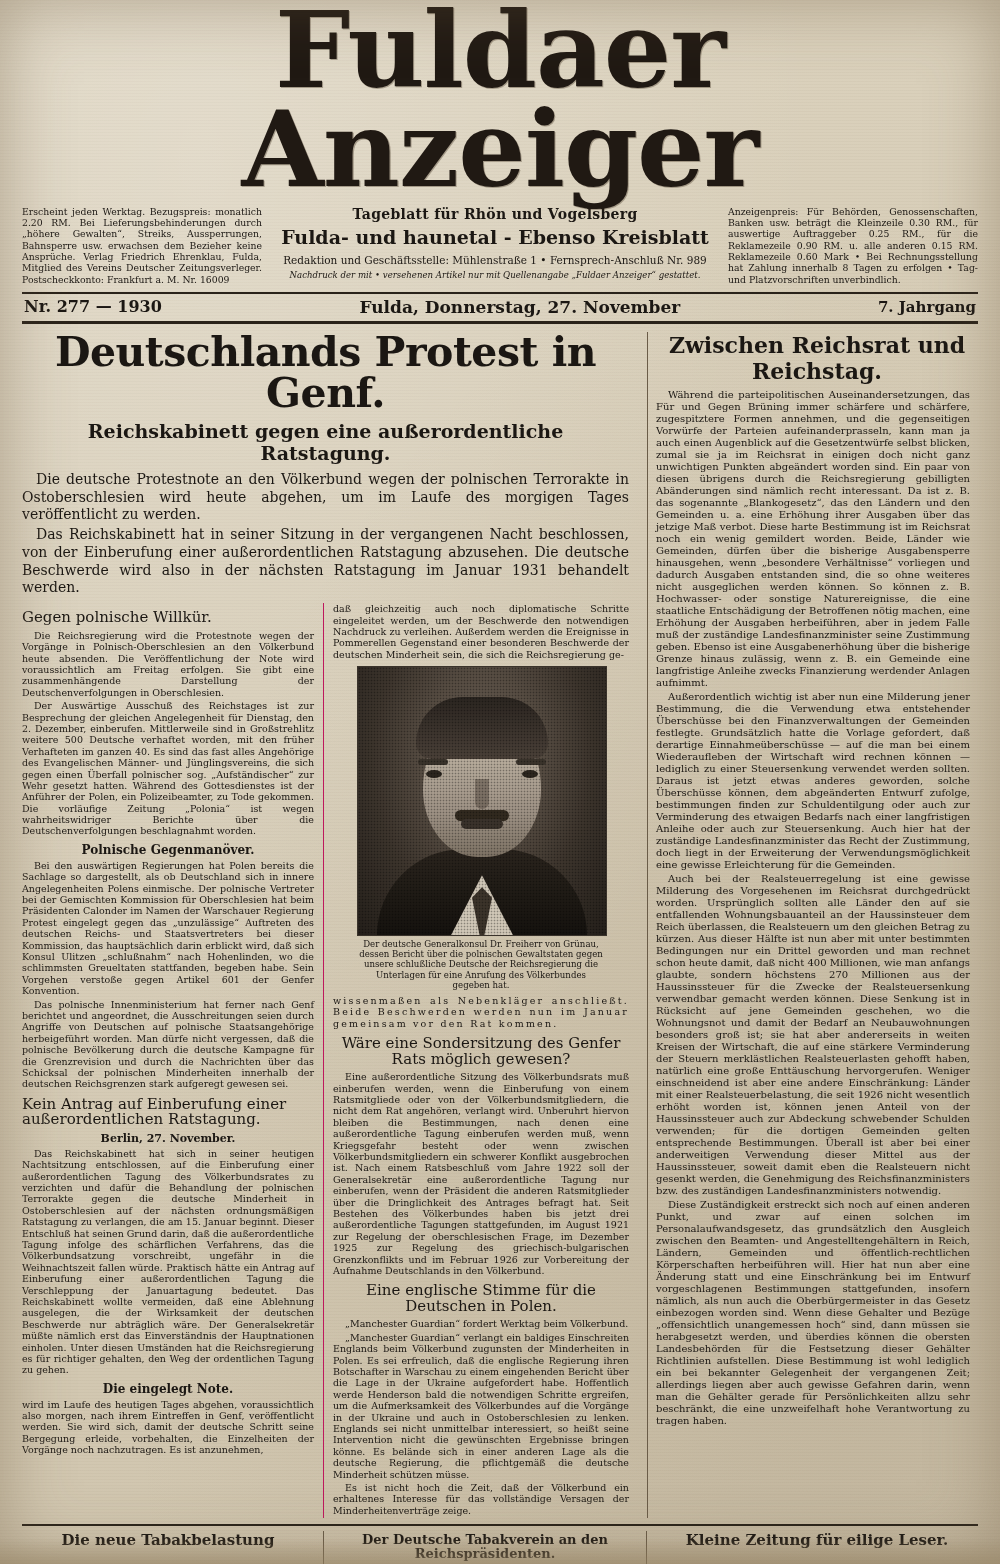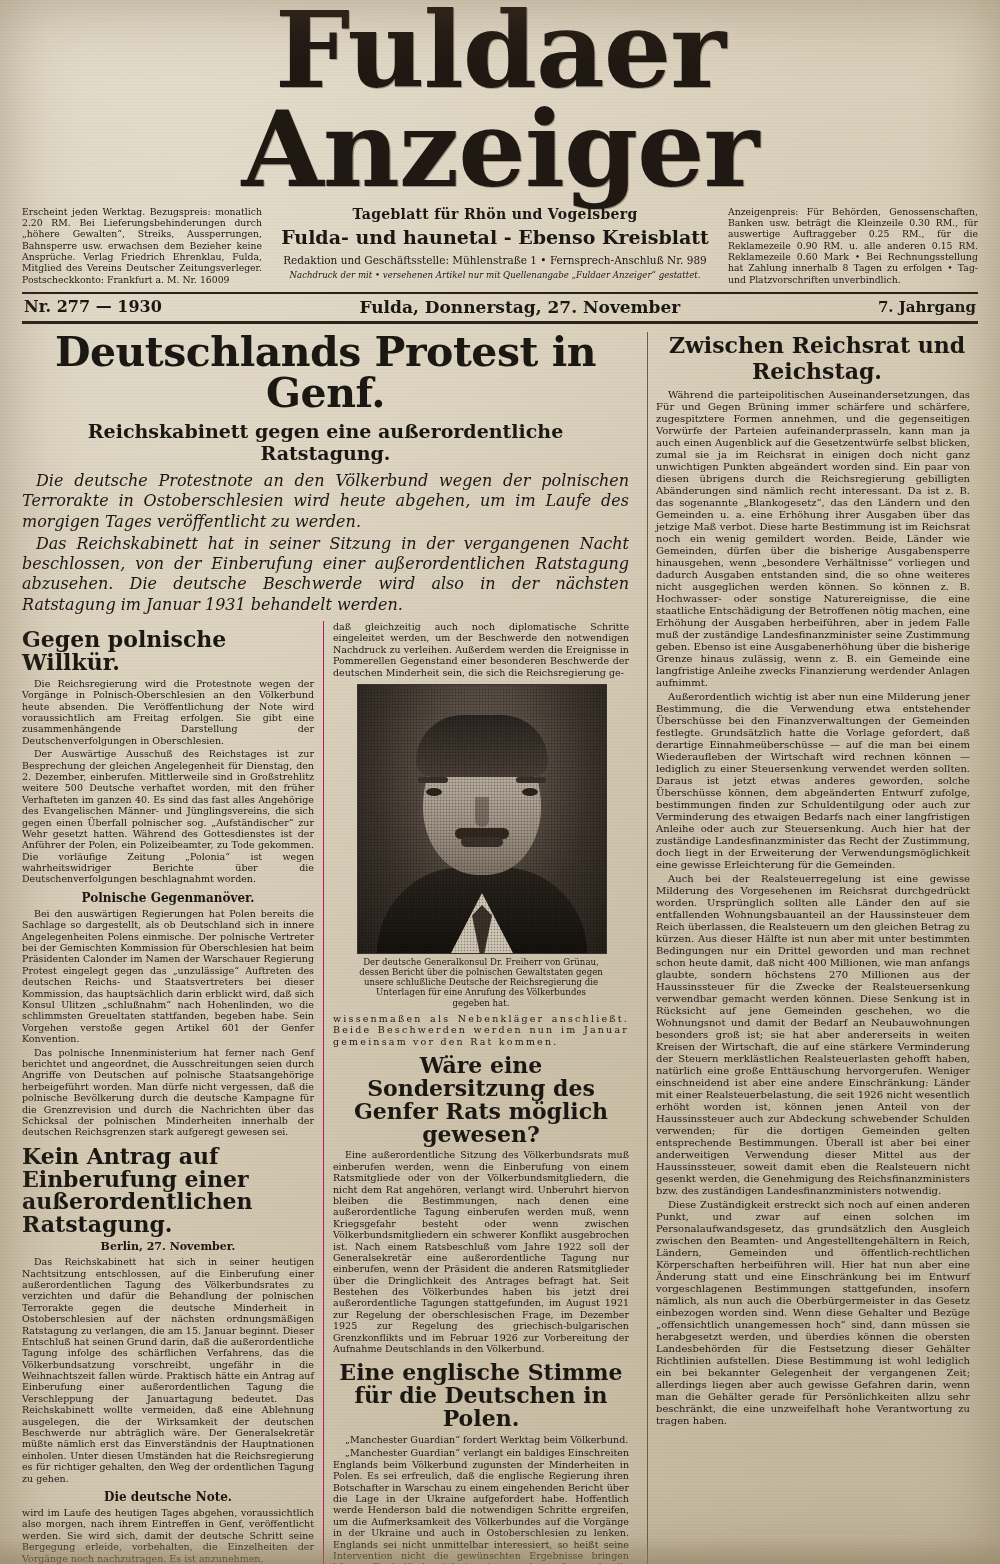--- a/index.html
+++ b/index.html
@@ -70,29 +70,29 @@
   .vrule{width:1px;background:#6a5c48;margin:0 8px;}
   .col-right{width:322px;}
 
   h1.lead{
     font-size:41px;font-weight:bold;text-align:center;line-height:1.0;
     margin:0 0 6px 0;letter-spacing:-0.5px;
   }
   h2.sublead{
     font-size:19px;font-weight:bold;text-align:center;margin:0 0 7px 0;
   }
-  .lead-intro{font-size:16px;line-height:1.27;text-align:justify;font-style:italic;}
+  .lead-intro{font-size:14px;line-height:1.27;text-align:justify;}
   .lead-intro p{margin:0 0 2px 0;text-indent:14px;}
 
   .two-col{display:flex;margin-top:6px;}
   .c1{width:292px;padding-right:9px;}
   .c2{flex:1;padding-left:9px;border-left:1px solid #be185d;}
 
   h3.sec{
-    font-size:22px;font-weight:bold;line-height:1.04;margin:7px 0 4px 0;
+    font-size:15px;font-weight:normal;line-height:1.04;margin:7px 0 4px 0;
   }
   h3.sec.center{text-align:center;}
   h4.subsec{font-size:12px;font-weight:bold;text-align:center;margin:6px 0 3px 0;}
   .dateline{font-size:11px;font-weight:bold;text-align:center;margin:3px 0 3px 0;}
   p.txt{font-size:9.5px;line-height:1.2;text-align:justify;margin:0 0 2px 0;text-indent:12px;}
   p.txt.ni{text-indent:0;}
   .spaced{letter-spacing:2.2px;}
 
   
   .portrait-box{margin:6px auto 2px auto;width:248px;}
@@ -211,21 +211,21 @@
           <h3 class="sec">Gegen polnische Willkür.</h3>
           <p class="txt">Die Reichsregierung wird die Protestnote wegen der Vorgänge in Polnisch-Oberschlesien an den Völkerbund heute absenden. Die Veröffentlichung der Note wird voraussichtlich am Freitag erfolgen. Sie gibt eine zusammenhängende Darstellung der Deutschenverfolgungen in Oberschlesien.</p>
           <p class="txt">Der Auswärtige Ausschuß des Reichstages ist zur Besprechung der gleichen Angelegenheit für Dienstag, den 2. Dezember, einberufen. Mittlerweile sind in Großstrehlitz weitere 500 Deutsche verhaftet worden, mit den früher Verhafteten im ganzen 40. Es sind das fast alles Angehörige des Evangelischen Männer- und Jünglingsvereins, die sich gegen einen Überfall polnischer sog. „Aufständischer“ zur Wehr gesetzt hatten. Während des Gottesdienstes ist der Anführer der Polen, ein Polizeibeamter, zu Tode gekommen. Die vorläufige Zeitung „Polonia“ ist wegen wahrheitswidriger Berichte über die Deutschenverfolgungen beschlagnahmt worden.</p>
           <h4 class="subsec">Polnische Gegenmanöver.</h4>
           <p class="txt">Bei den auswärtigen Regierungen hat Polen bereits die Sachlage so dargestellt, als ob Deutschland sich in innere Angelegenheiten Polens einmische. Der polnische Vertreter bei der Gemischten Kommission für Oberschlesien hat beim Präsidenten Calonder im Namen der Warschauer Regierung Protest eingelegt gegen das „unzulässige“ Auftreten des deutschen Reichs- und Staatsvertreters bei dieser Kommission, das hauptsächlich darin erblickt wird, daß sich Konsul Ulitzen „schlußnahm“ nach Hohenlinden, wo die schlimmsten Greueltaten stattfanden, begeben habe. Sein Vorgehen verstoße gegen Artikel 601 der Genfer Konvention.</p>
           <p class="txt">Das polnische Innenministerium hat ferner nach Genf berichtet und angeordnet, die Ausschreitungen seien durch Angriffe von Deutschen auf polnische Staatsangehörige herbeigeführt worden. Man dürfe nicht vergessen, daß die polnische Bevölkerung durch die deutsche Kampagne für die Grenzrevision und durch die Nachrichten über das Schicksal der polnischen Minderheiten innerhalb der deutschen Reichsgrenzen stark aufgeregt gewesen sei.</p>
 
           <h3 class="sec">Kein Antrag auf Einberufung einer außerordentlichen Ratstagung.</h3>
           <div class="dateline">Berlin, 27. November.</div>
           <p class="txt">Das Reichskabinett hat sich in seiner heutigen Nachtsitzung entschlossen, auf die Einberufung einer außerordentlichen Tagung des Völkerbundsrates zu verzichten und dafür die Behandlung der polnischen Terrorakte gegen die deutsche Minderheit in Ostoberschlesien auf der nächsten ordnungsmäßigen Ratstagung zu verlangen, die am 15. Januar beginnt. Dieser Entschluß hat seinen Grund darin, daß die außerordentliche Tagung infolge des schärflichen Verfahrens, das die Völkerbundsatzung vorschreibt, ungefähr in die Weihnachtszeit fallen würde. Praktisch hätte ein Antrag auf Einberufung einer außerordentlichen Tagung die Verschleppung der Januartagung bedeutet. Das Reichskabinett wollte vermeiden, daß eine Ablehnung ausgelegen, die der Wirksamkeit der deutschen Beschwerde nur abträglich wäre. Der Generalsekretär müßte nämlich erst das Einverständnis der Hauptnationen einholen. Unter diesen Umständen hat die Reichsregierung es für richtiger gehalten, den Weg der ordentlichen Tagung zu gehen.</p>
-          <h4 class="subsec">Die deutsche Note.</h4>
+          <h4 class="subsec">Die eingelegt Note.</h4>
           <p class="txt ni">wird im Laufe des heutigen Tages abgehen, voraussichtlich also morgen, nach ihrem Eintreffen in Genf, veröffentlicht werden. Sie wird sich, damit der deutsche Schritt seine Bergegung erleide, vorbehalten, die Einzelheiten der Vorgänge noch nachzutragen. Es ist anzunehmen,</p>
         </div>
 
         <div class="c2">
           <p class="txt ni">daß gleichzeitig auch noch diplomatische Schritte eingeleitet werden, um der Beschwerde den notwendigen Nachdruck zu verleihen. Außerdem werden die Ereignisse in Pommerellen Gegenstand einer besonderen Beschwerde der deutschen Minderheit sein, die sich die Reichsregierung ge-</p>
 
           <div class="portrait-box">
             <div class="portrait">
               <div class="p-collar"></div>
               <div class="p-shirt"></div>

